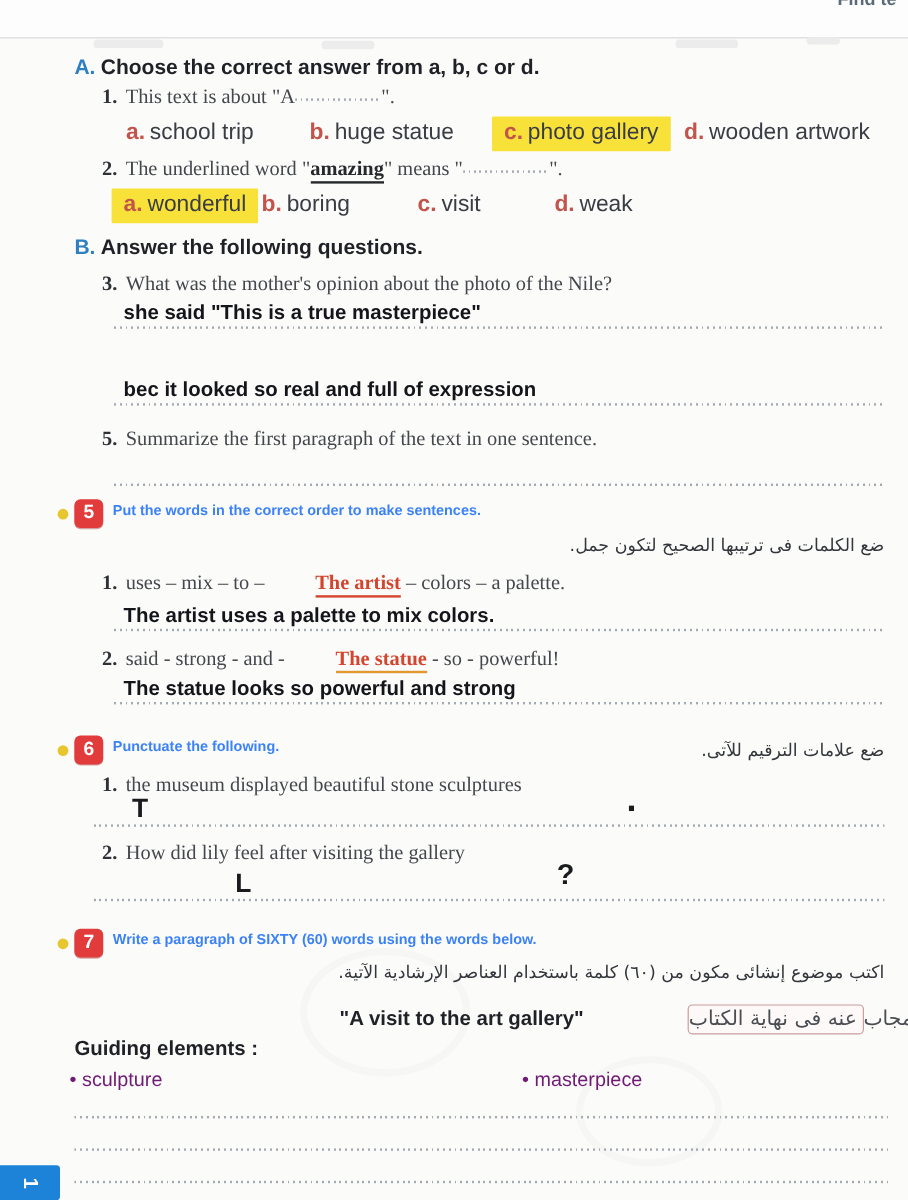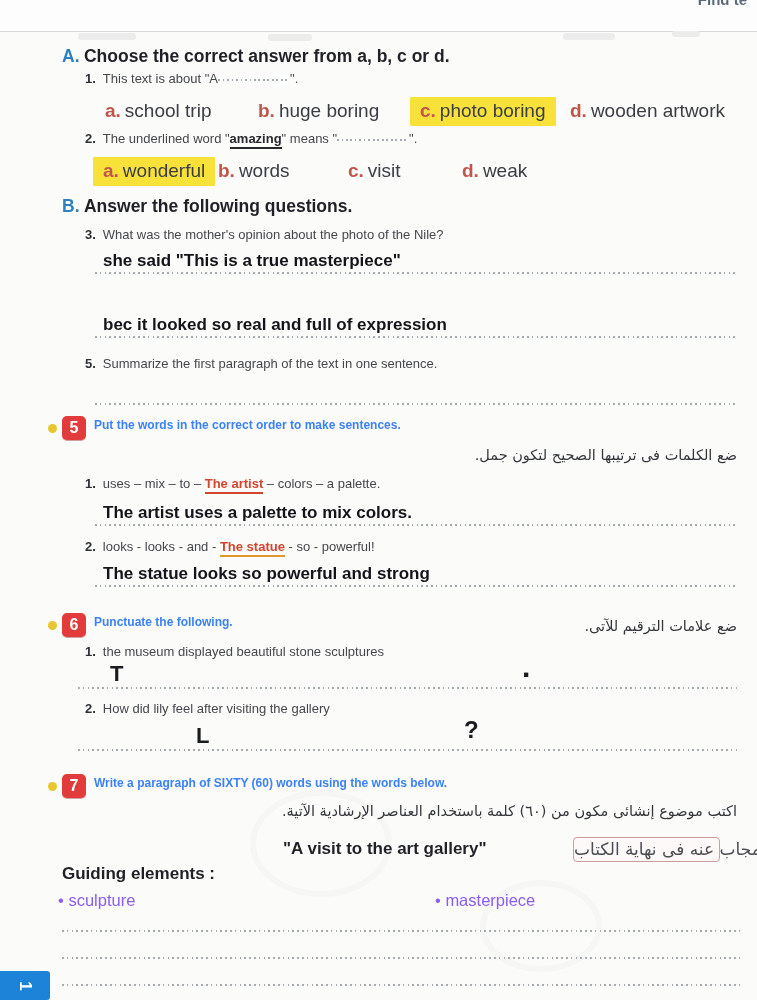--- a/index.html
+++ b/index.html
@@ -5,41 +5,41 @@
   html,body{margin:0;padding:0;}
   body{width:757px;height:1000px;font-family:"Liberation Sans","DejaVu Sans",sans-serif;background:#ffffff;}
   #page{position:relative;width:757px;height:1000px;overflow:hidden;background:#fbfbfa;}
   .abs{position:absolute;}
   .topstrip{left:0;top:0;width:757px;height:31px;background:#fdfdfd;border-bottom:1px solid #d8d9da;}
   .findtext{top:-9px;right:10px;font-size:15px;color:#5a6a79;font-weight:bold;}
   .smudge{background:#ececec;border-radius:3px;}
   .watermark{border:6px solid rgba(120,120,120,0.04);border-radius:50%;}
   .secletter{color:#2e7fc1;font-weight:bold;font-size:17.5px;}
   .sechead{font-weight:bold;font-size:17.5px;color:#1f2126;}
-  .q{font-size:13px;color:#44474c;white-space:nowrap;}
+  .q{font-size:17px;color:#44474c;white-space:nowrap;font-family:Liberation Serif, serif;}
   .qnum{font-weight:bold;color:#2e3136;margin-right:7px;}
   .ans{font-weight:bold;color:#14151a;font-size:17px;white-space:nowrap;}
   .dots{background-image:repeating-linear-gradient(to right,#a4aab1 0 1.6px,transparent 1.6px 4.8px);height:2px;}
   .ansline .dots{position:absolute;left:0;right:0;bottom:0;}
   .ansline .ans{position:absolute;left:8px;bottom:3px;}
   .inline-dots{display:inline-block;width:72px;height:2px;background-image:repeating-linear-gradient(to right,#a4aab1 0 1.5px,transparent 1.5px 4.5px);vertical-align:2px;}
   .opt{font-size:19px;white-space:nowrap;color:#3a3d43;}
   .opt .letter{color:#c2544b;font-weight:bold;margin-right:4px;}
   .hl{background:#f8e23a;padding:3px 10px 5px 10px;margin-left:-10px;border-radius:1px;}
   .uword{font-weight:bold;color:#26282c;border-bottom:2px solid #26282c;padding-bottom:1px;}
   .bluehead{color:#3b82f6;font-weight:bold;font-size:12px;white-space:nowrap;}
   .badge{width:24px;height:24px;background:#e23b3b;border-radius:5px;color:#ffffff;font-weight:bold;font-size:16px;text-align:center;line-height:24px;box-shadow:0 1px 0 rgba(150,30,30,.4);}
   .bdot{width:9px;height:9px;border-radius:50%;background:#e7c62f;}
   .arabic{direction:rtl;font-family:"DejaVu Sans",sans-serif;color:#33363b;font-size:14.5px;white-space:nowrap;}
-  .redword{color:#d4452f;font-weight:bold;border-bottom:2.5px solid #d4452f;padding-bottom:1px;}
+  .redword{color:#d4452f;font-weight:bold;border-bottom:2.5px solid #d4452f;padding-bottom:1px;margin-left:38px;}
   .redword.orange{border-bottom-color:#e2972f;}
   .mark{font-weight:bold;color:#1a1b1e;}
   .notebox{border:1.5px solid #cc9d9d;border-radius:4px;background:#fdf9f9;text-align:center;}
   .notebox .arabic{font-size:17px;line-height:22px;color:#4a4d52;}
-  .bullet{font-size:16.5px;color:#8b5cf6;font-weight:bold;white-space:nowrap;}
+  .bullet{font-size:16.5px;color:#701a75;font-weight:bold;white-space:nowrap;}
   .tab1{left:0;top:971px;width:50px;height:29px;background:#1c83d8;border-radius:0 3px 3px 0;display:flex;align-items:center;justify-content:center;}
   .tab1 span{color:#fff;font-weight:bold;font-size:17px;transform:rotate(90deg);display:block;}
 </style>
 </head>
 <body>
 
 <div id="page">
 
   <div class="abs topstrip"></div>
   <div class="abs findtext">Find te</div>
@@ -56,38 +56,38 @@
   </div>
 
   <div class="abs q" style="left:85px;top:71px;">
     <span class="qnum">1.</span><span>This text is about "A</span><span class="inline-dots"></span><span>".</span>
   </div>
 
   <div class="abs opt" style="left:105px;top:100px;">
     <span class="letter">a.</span><span>school trip</span>
   </div>
   <div class="abs opt" style="left:258px;top:100px;">
-    <span class="letter">b.</span><span>huge boring</span>
+    <span class="letter">b.</span><span>huge statue</span>
   </div>
   <div class="abs opt" style="left:420px;top:100px;">
-    <span class="hl"><span class="letter">c.</span><span>photo boring</span></span>
+    <span class="hl"><span class="letter">c.</span><span>photo gallery</span></span>
   </div>
   <div class="abs opt" style="left:570px;top:100px;">
     <span class="letter">d.</span><span>wooden artwork</span>
   </div>
 
   <div class="abs q" style="left:85px;top:131px;">
     <span class="qnum">2.</span><span>The underlined word "</span><span class="uword">amazing</span><span>" means "</span><span class="inline-dots"></span><span>".</span>
   </div>
 
   <div class="abs opt" style="left:103px;top:160px;">
     <span class="hl"><span class="letter">a.</span><span>wonderful</span></span>
   </div>
   <div class="abs opt" style="left:218px;top:160px;">
-    <span class="letter">b.</span><span>words</span>
+    <span class="letter">b.</span><span>boring</span>
   </div>
   <div class="abs opt" style="left:348px;top:160px;">
     <span class="letter">c.</span><span>visit</span>
   </div>
   <div class="abs opt" style="left:462px;top:160px;">
     <span class="letter">d.</span><span>weak</span>
   </div>
 
   <div class="abs" style="left:62px;top:196px;">
     <span class="secletter">B.</span>
@@ -121,21 +121,21 @@
 
   <div class="abs q" style="left:85px;top:476px;">
     <span class="qnum">1.</span><span>uses – mix – to – </span><span class="redword">The artist</span><span> – colors – a palette.</span>
   </div>
   <div class="abs ansline" style="left:95px;top:500px;width:642px;height:26px;">
     <div class="dots"></div>
     <span class="ans">The artist uses a palette to mix colors.</span>
   </div>
 
   <div class="abs q" style="left:85px;top:539px;">
-    <span class="qnum">2.</span><span>looks - looks - and - </span><span class="redword orange">The statue</span><span> - so - powerful!</span>
+    <span class="qnum">2.</span><span>said - strong - and - </span><span class="redword orange">The statue</span><span> - so - powerful!</span>
   </div>
   <div class="abs ansline" style="left:95px;top:561px;width:642px;height:26px;">
     <div class="dots"></div>
     <span class="ans">The statue looks so powerful and strong</span>
   </div>
 
   <div class="abs bdot" style="left:48px;top:621px;"></div>
   <div class="abs badge" style="left:62px;top:613px;">6</div>
   <div class="abs bluehead" style="left:94px;top:615px;">Punctuate the following.</div>
   <div class="abs arabic" style="right:20px;top:618px;">ضع علامات الترقيم للآتى.</div>

